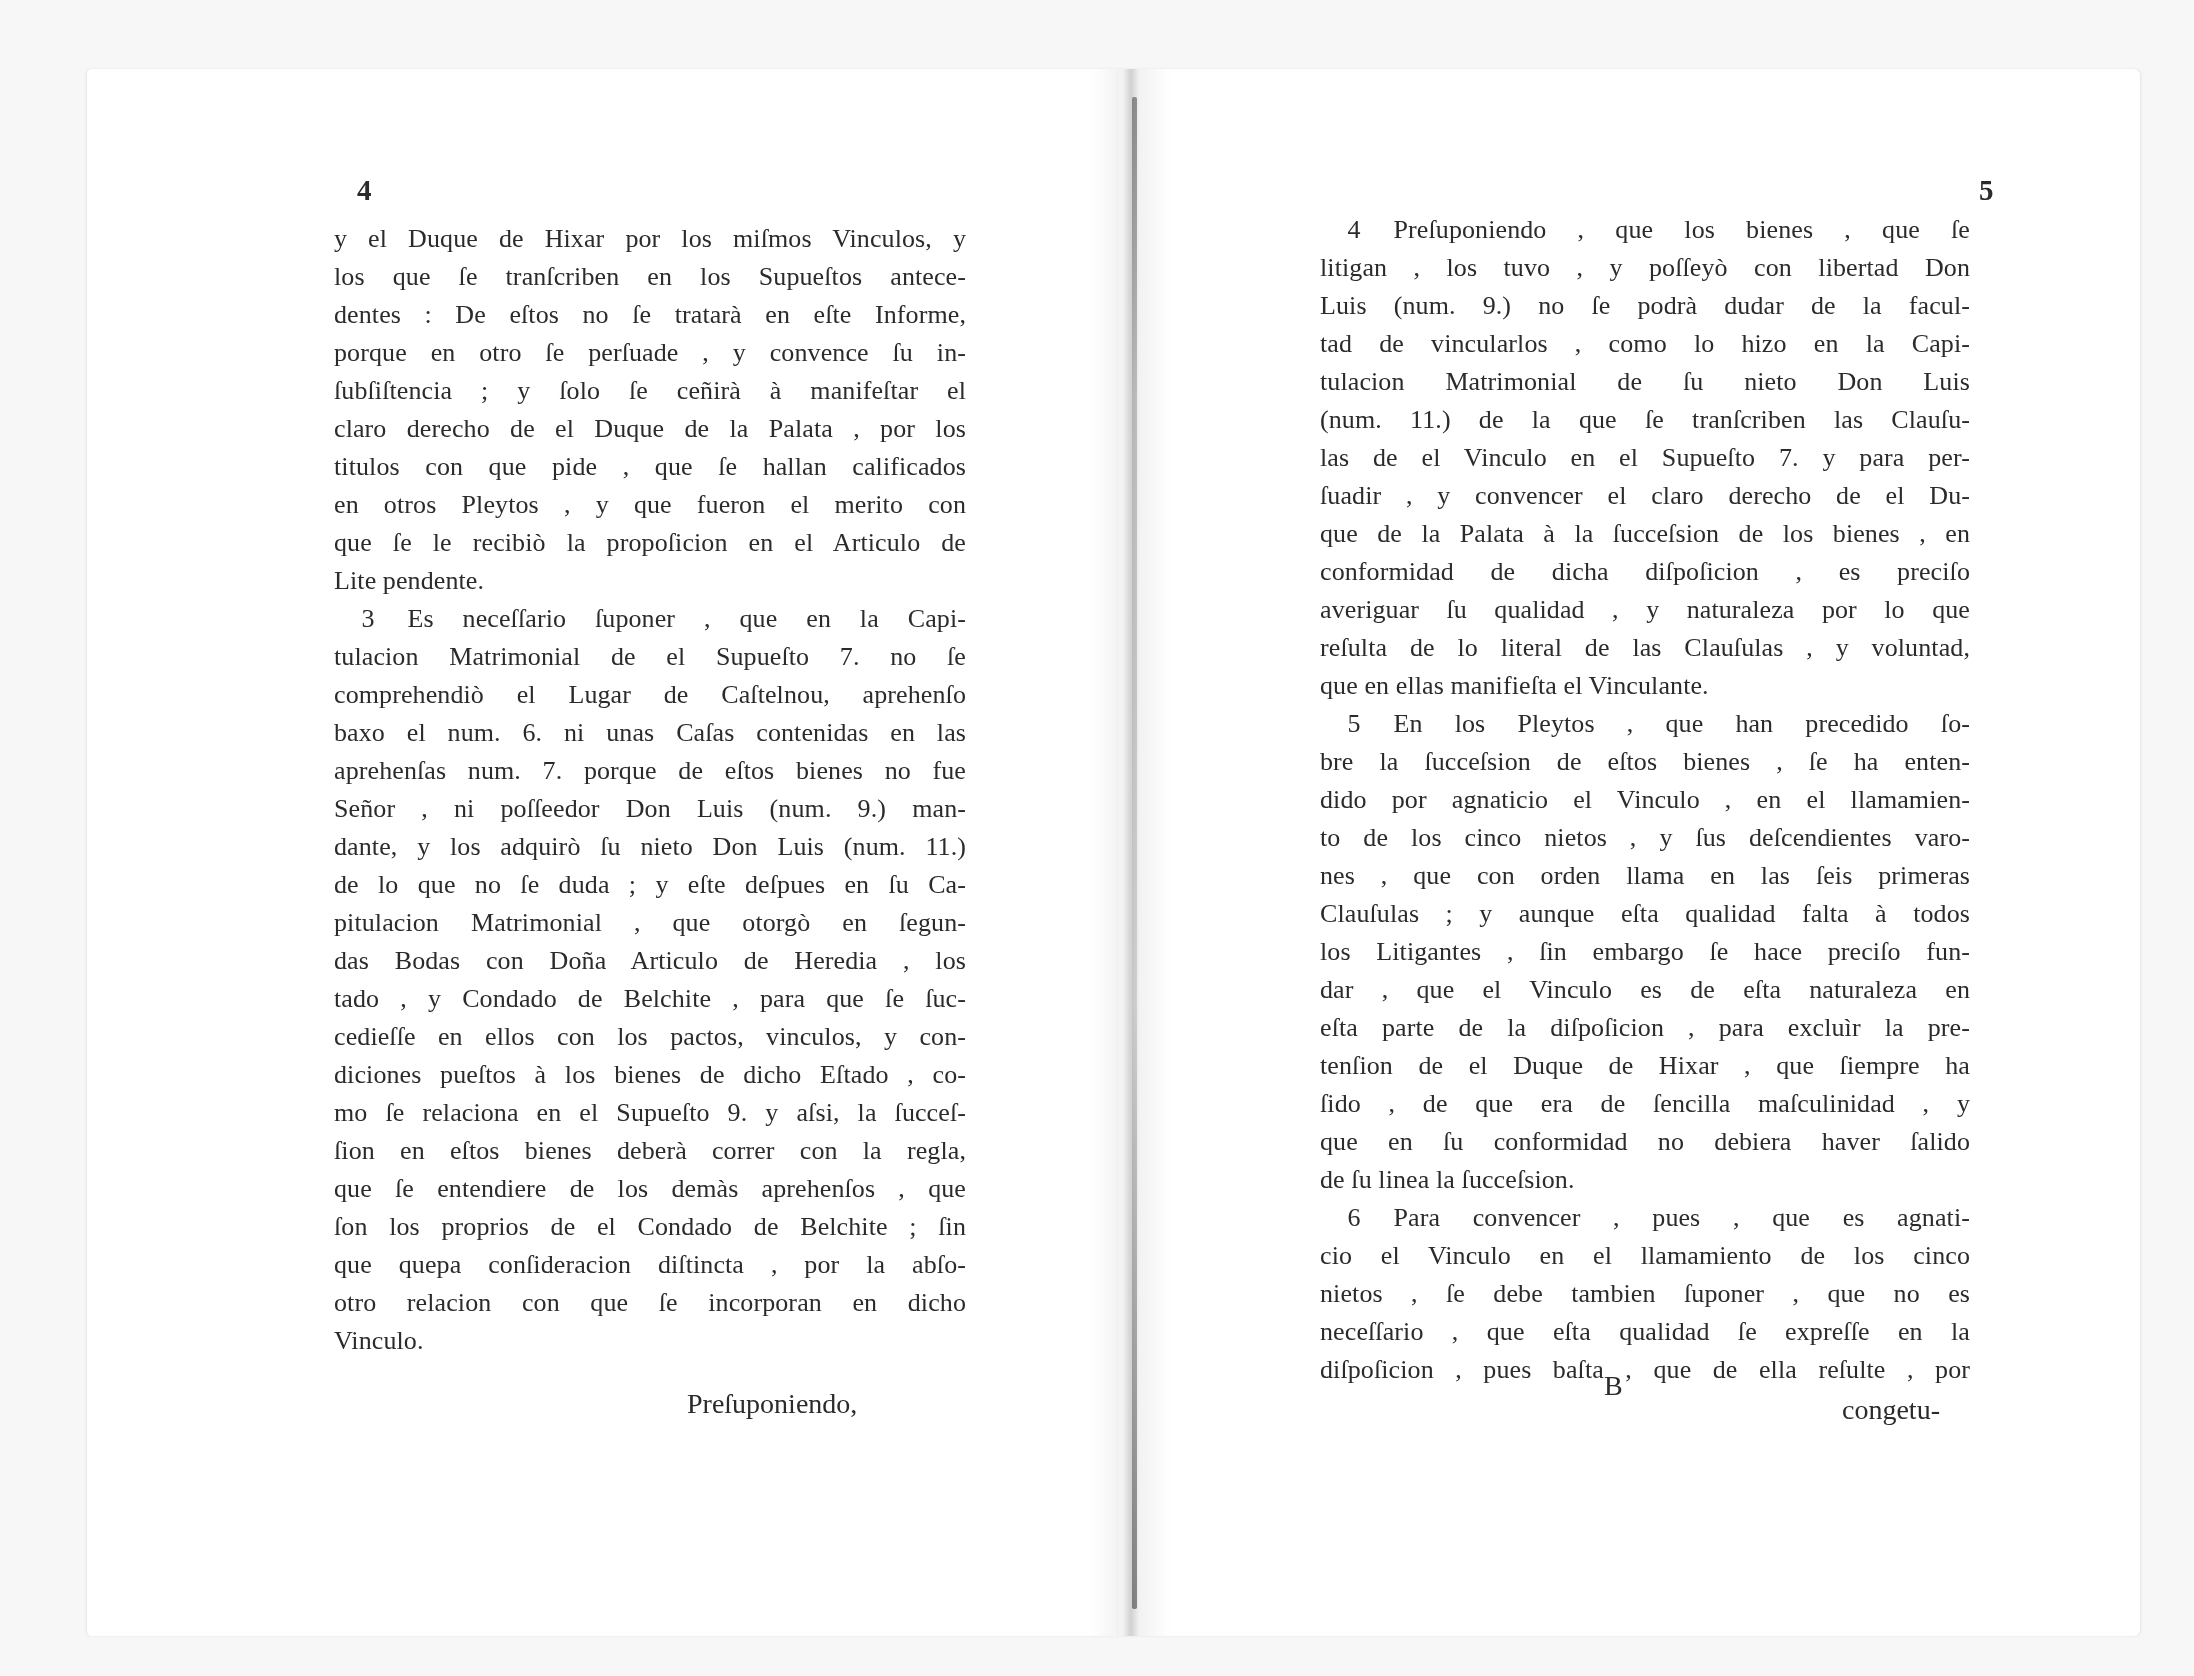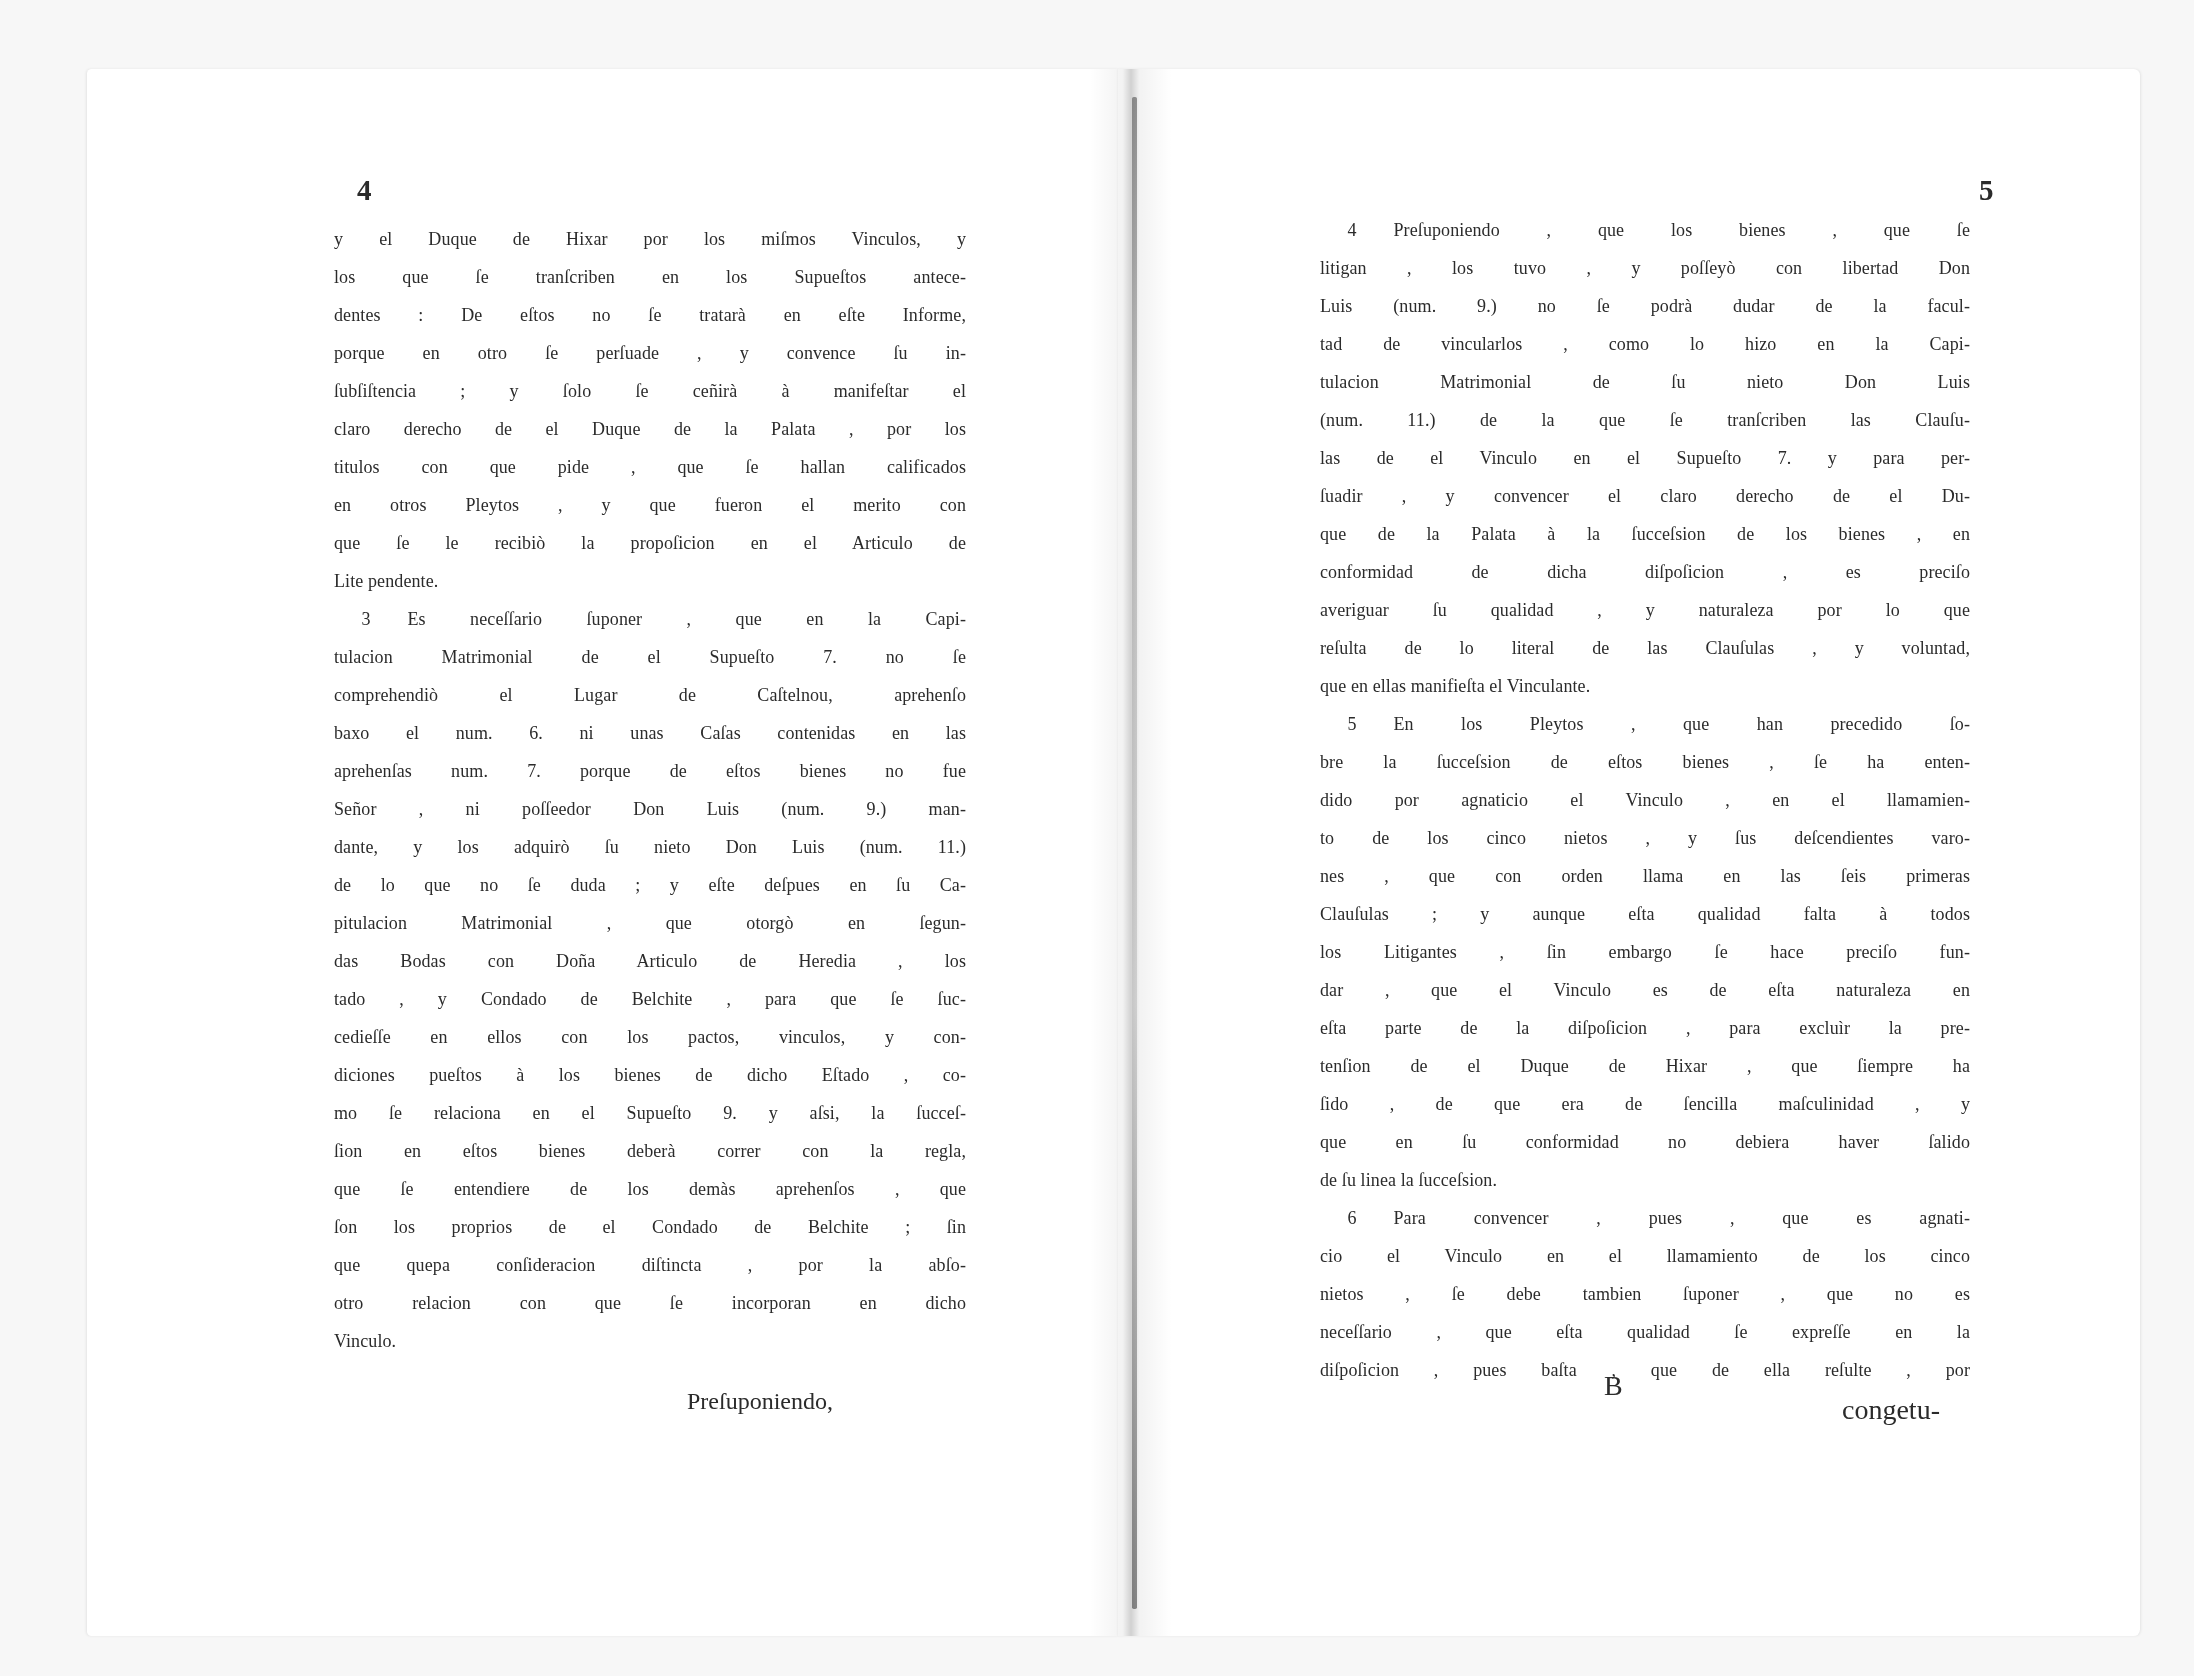--- a/index.html
+++ b/index.html
@@ -26,36 +26,36 @@
     position: absolute; left: 1003px; top: 0; width: 82px; height: 100%;
     background: linear-gradient(90deg, rgba(0,0,0,0) 0%, rgba(0,0,0,0.05) 40%, rgba(0,0,0,0.18) 50%, rgba(0,0,0,0.05) 60%, rgba(0,0,0,0) 100%);
   }
   .gutter-crease {
     position: absolute; left: 1045px; top: 27.5px; width: 4.6px; height: 1512px;
     background: linear-gradient(180deg, #444 0%, #999 20%, #bbb 60%, #777 80%, #333 100%);
     opacity: 0.55; border-radius: 1.8px;
   }
   .textblock {
     position: absolute; top: 105px;
-    font-size: 18px; line-height: 38px;
+    font-size: 26px; line-height: 38px;
     letter-spacing: 0.1px;
   }
   .page.left .textblock { left: 247px; width: 632px; }
   .page.right .textblock { left: 202px; width: 650px; }
   .folio {
     position: absolute; top: 105px; font-size: 29px; font-weight: bold;
   }
   .page.left .folio { left: 270px; }
   .page.right .folio { left: 861px; }
   .line { white-space: nowrap; text-align: justify; text-align-last: justify; height: 38px; }
   .line.last { text-align-last: left; }
   .indent { padding-left: 27.5px; }
   .parnum { display: inline-block; width: 46px; }
   .catch-left {
-    position: absolute; left: 600px; top: 1319px; font-size: 24px;
+    position: absolute; left: 600px; top: 1319px; font-size: 28px;
   }
   .signature {
     position: absolute; left: 486px; top: 1301px; font-size: 28px;
   }
   .catch-right {
     position: absolute; left: 724px; top: 1301px; font-size: 28px; margin-top: 24px;
   }
 </style>
 </head>
 <body>

